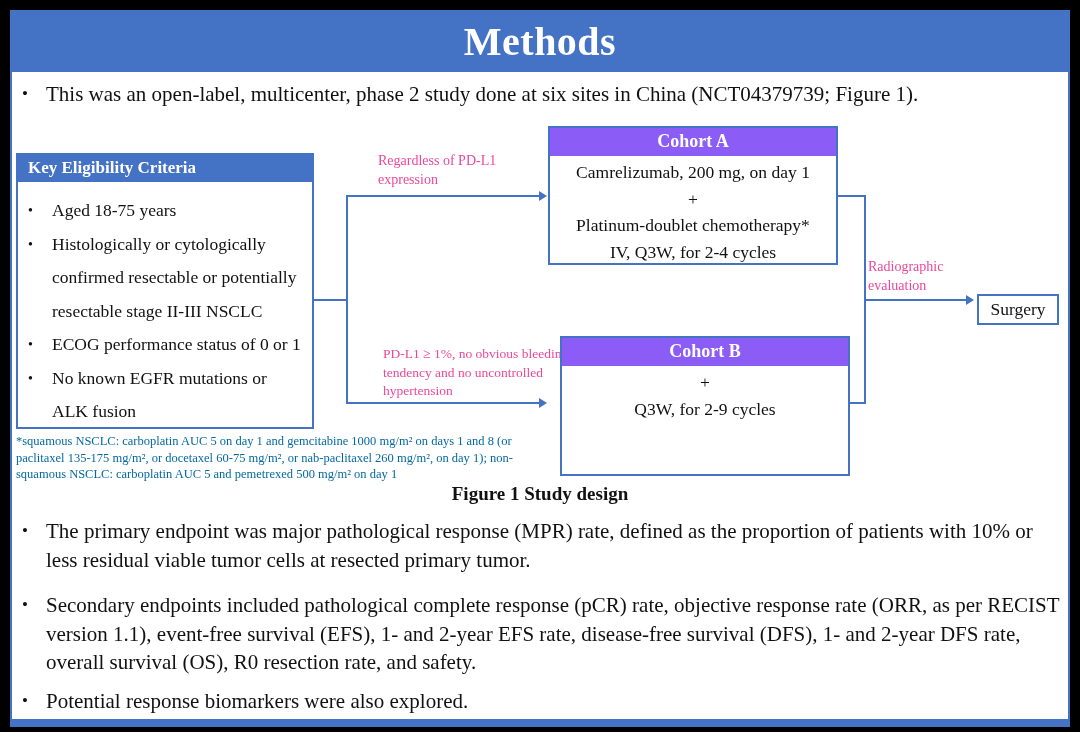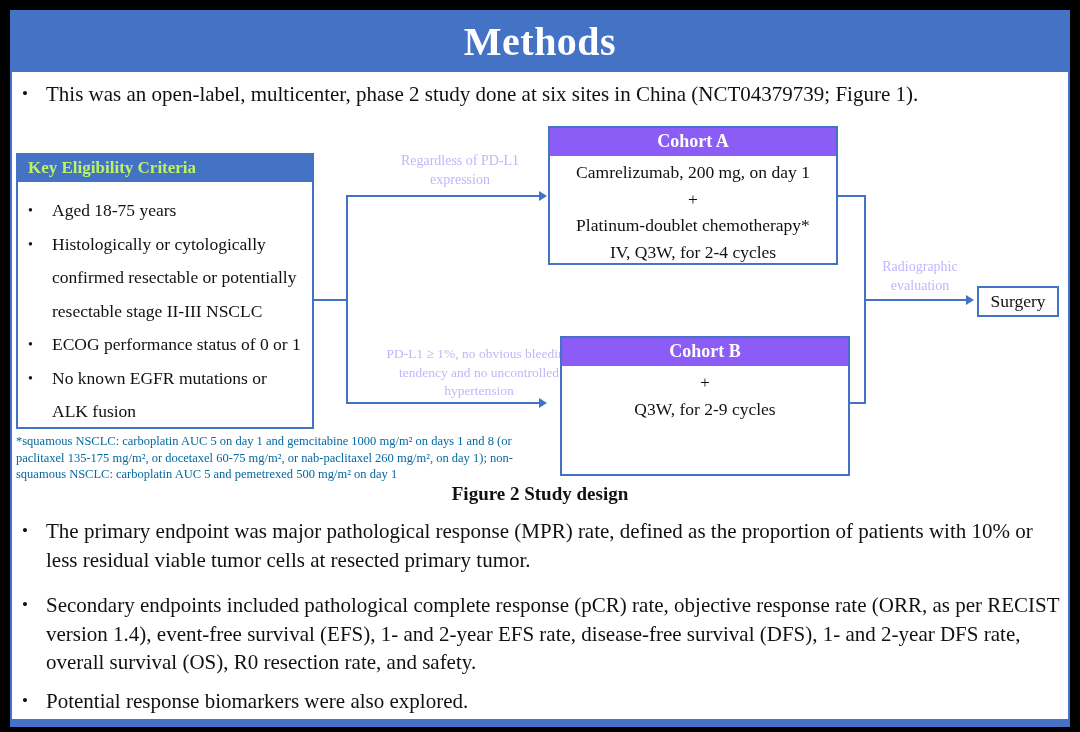--- a/index.html
+++ b/index.html
@@ -49,21 +49,21 @@
   .b-biomarkers { left: 22px; top: 687px; width: 1040px; }
 
   
   .elig-box {
     position: absolute; left: 16px; top: 153px;
     width: 298px; height: 276px;
     border: 2px solid #4472C4; background: #fff;
   }
   .elig-header {
     height: 27px; background: #4472C4;
-    color: #bef264; font-weight: bold; font-size: 17px;
+    color: #ffffff; font-weight: bold; font-size: 17px;
     line-height: 26px; padding-left: 10px;
   }
   .elig-body { padding: 12px 6px 0 10px; }
   .elig-item { display: flex; font-size: 17.5px; line-height: 33.5px; }
   .elig-item .marker { width: 24px; flex: 0 0 24px; font-size: 14px; line-height: 33.5px; }
 
   
   .cohort-box {
     position: absolute; width: 290px;
     border: 2px solid #4472C4; background: #fff;
@@ -73,40 +73,40 @@
   .cohort-header {
     height: 28px; background: #8b5cf6;
     color: #fff; font-weight: bold; font-size: 18px;
     line-height: 27px; text-align: center;
   }
   .cohort-body { padding-top: 3px; text-align: center; }
   .cohort-line { font-size: 17.5px; line-height: 26.5px; }
 
   
   .surgery-box {
-    position: absolute; left: 977px; top: 286px;
+    position: absolute; left: 977px; top: 294px;
     width: 82px; height: 31px;
     border: 2px solid #4472C4; background: #fff;
     display: flex; align-items: center; justify-content: center;
     font-size: 17.5px;
   }
 
   
   .cline { position: absolute; background: #4472C4; }
   .arrowhead {
     position: absolute; width: 0; height: 0;
     border-top: 5px solid transparent;
     border-bottom: 5px solid transparent;
     border-left: 8px solid #4472C4;
   }
 
   
   .dlabel {
-    position: absolute; text-align: center;
-    font-size: 14px; line-height: 18.5px; color: #c4b5fd;
+    position: absolute; text-align: left;
+    font-size: 14px; line-height: 18.5px; color: #ec4899;
   }
   .lbl-top { left: 378px; top: 152px; width: 164px; }
   .lbl-bottom { left: 358px; top: 345px; width: 192px; font-size: 13.5px; margin-left: 25px; }
   .lbl-radio { left: 868px; top: 258px; width: 104px; }
 
   .footnote {
     position: absolute; left: 16px; top: 433px;
     width: 532px; font-size: 12.5px; line-height: 16.5px;
     color: #0369a1;
   }
@@ -184,29 +184,29 @@
     <div class="cohort-header">Cohort B</div>
     <div class="cohort-body">
       <div class="cohort-line">+</div>
       <div class="cohort-line">Q3W, for 2-9 cycles</div>
     </div>
   </div>
 
   <div class="surgery-box">Surgery</div>
 
   <div class="footnote">*squamous NSCLC: carboplatin AUC 5 on day 1 and gemcitabine 1000 mg/m² on days 1 and 8 (or paclitaxel 135-175 mg/m², or docetaxel 60-75 mg/m², or nab-paclitaxel 260 mg/m², on day 1); non-squamous NSCLC: carboplatin AUC 5 and pemetrexed 500 mg/m² on day 1</div>
-  <div class="fig-caption">Figure 2 Study design</div>
+  <div class="fig-caption">Figure 1 Study design</div>
 
   <div class="bullet b-primary">
     <span class="marker">•</span>
     <span class="btext">The primary endpoint was major pathological response (MPR) rate, defined as the proportion of patients with 10% or less residual viable tumor cells at resected primary tumor.</span>
   </div>
   <div class="bullet b-secondary">
     <span class="marker">•</span>
-    <span class="btext">Secondary endpoints included pathological complete response (pCR) rate, objective response rate (ORR, as per RECIST version 1.4), event-free survival (EFS), 1- and 2-year EFS rate, disease-free survival (DFS), 1- and 2-year DFS rate, overall survival (OS), R0 resection rate, and safety.</span>
+    <span class="btext">Secondary endpoints included pathological complete response (pCR) rate, objective response rate (ORR, as per RECIST version 1.1), event-free survival (EFS), 1- and 2-year EFS rate, disease-free survival (DFS), 1- and 2-year DFS rate, overall survival (OS), R0 resection rate, and safety.</span>
   </div>
   <div class="bullet b-biomarkers">
     <span class="marker">•</span>
     <span class="btext">Potential response biomarkers were also explored.</span>
   </div>
 
   <div class="bottom-bar"></div>
 
 </div>
 

